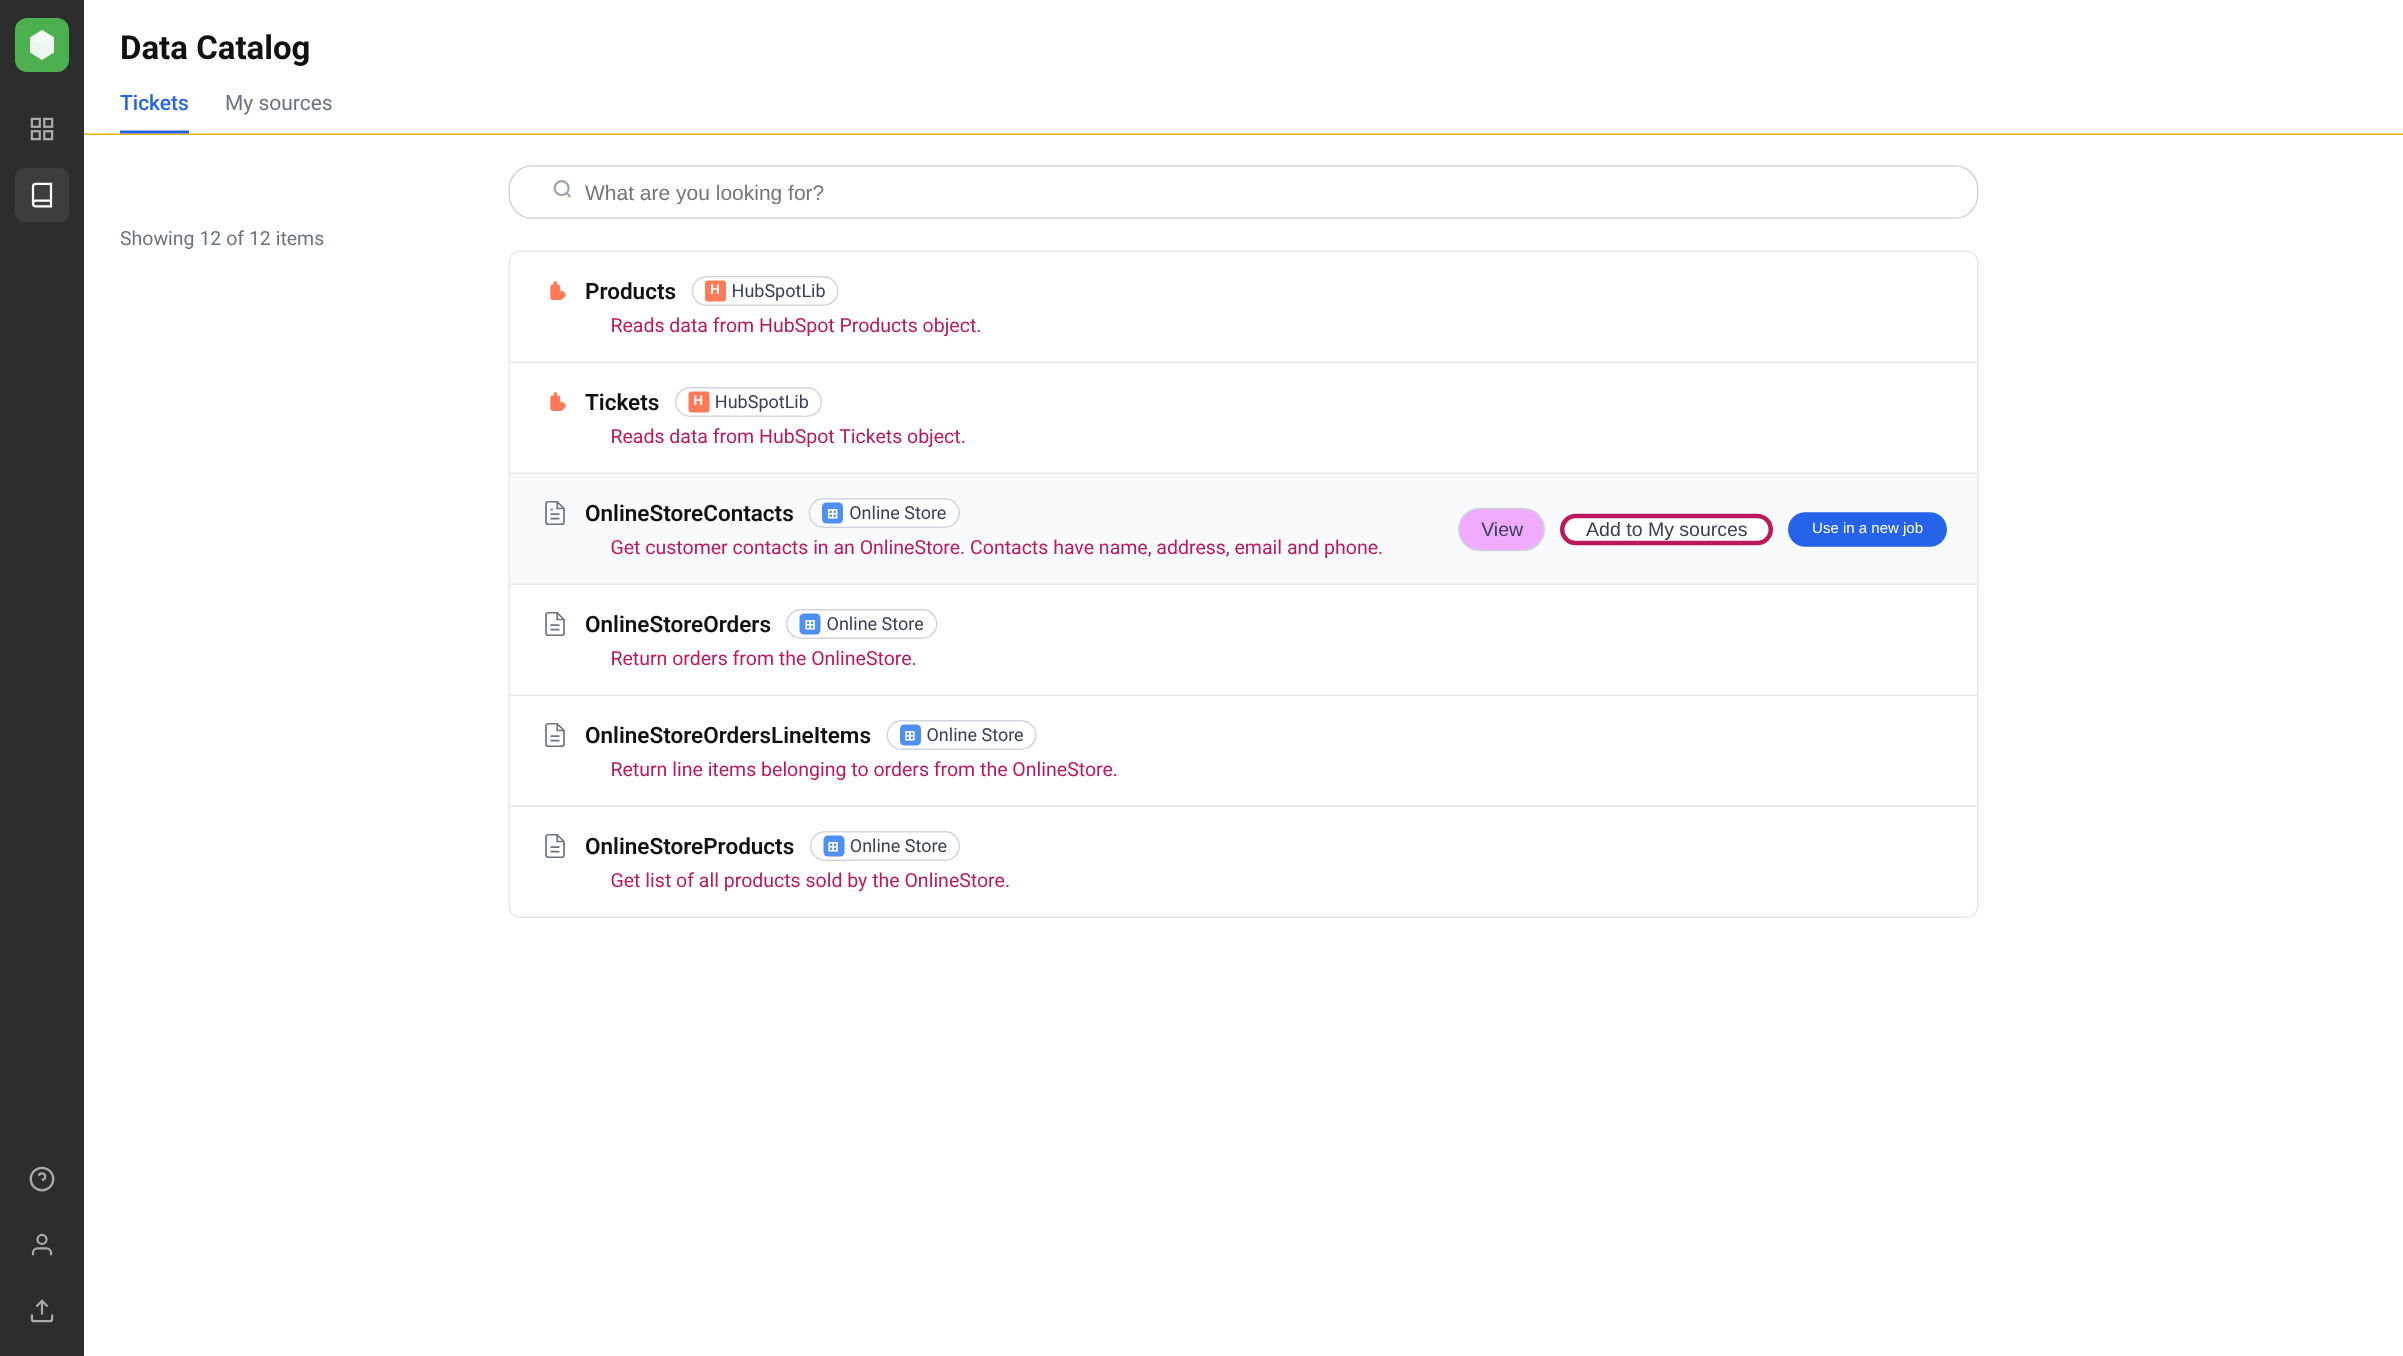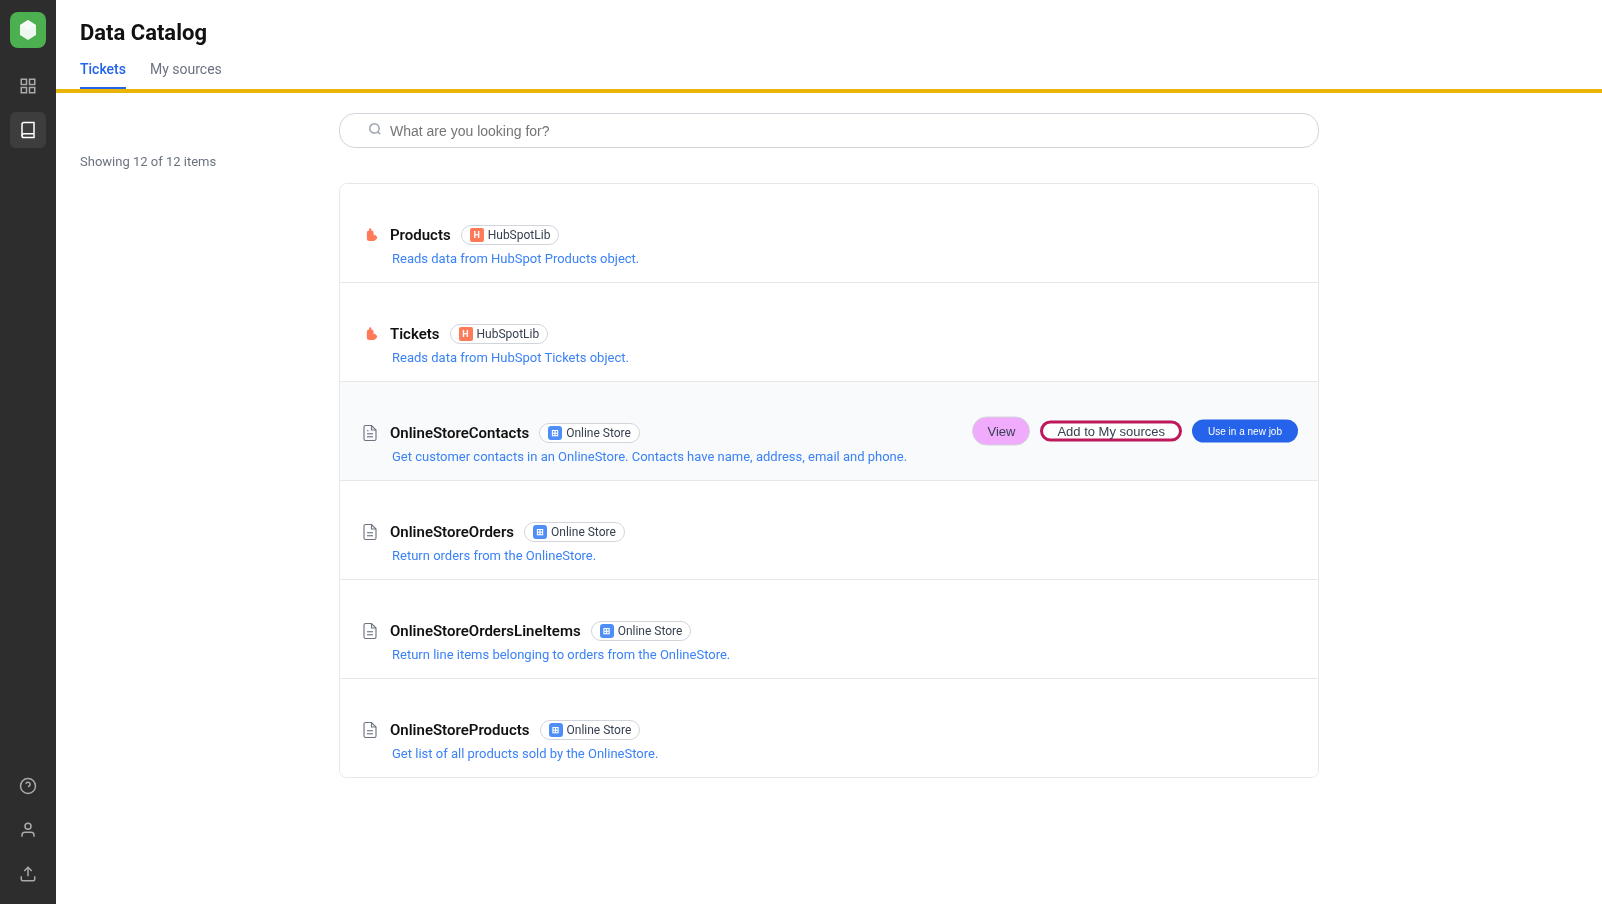--- a/index.html
+++ b/index.html
@@ -42,21 +42,21 @@
     .main {
       flex: 1;
       display: flex;
       flex-direction: column;
       overflow: hidden;
     }
 
     
     .header {
       padding: 20px 24px 0 24px;
-      border-bottom: 4px solid #eab308;
+      border-bottom: 1px solid #eab308;
     }
     .page-title {
       font-size: 22px;
       font-weight: 700;
       color: #111;
       margin-bottom: 16px;
     }
     .tabs {
       display: flex;
       gap: 24px;
@@ -105,21 +105,21 @@
     .search-icon-wrap {
       color: #9ca3af;
       margin-right: 8px;
       font-size: 14px;
     }
 
     
     .showing-text {
       font-size: 13px;
       color: #6b7280;
-      margin-bottom: 14px;
+      margin-bottom: 0;
     }
 
     
     .catalog-list {
       max-width: 980px;
       margin: 0 auto;
       border: 1px solid #e5e7eb;
       border-radius: 8px;
       overflow: hidden;
     }
@@ -129,21 +129,20 @@
       background: #fff;
       position: relative;
     }
     .catalog-item:last-child { border-bottom: none; }
     .catalog-item.highlighted { background: #f9fafb; }
     .item-header {
       display: flex;
       align-items: center;
       gap: 10px;
       margin-bottom: 6px;
-      margin-top: 25px;
     }
     .item-icon {
       width: 20px; height: 20px;
       display: flex; align-items: center; justify-content: center;
       flex-shrink: 0;
     }
     .item-name {
       font-size: 15px;
       font-weight: 600;
       color: #111;
@@ -170,22 +169,22 @@
       background: #ff7a59;
       color: white;
     }
     .online-store-badge-icon {
       background: #4f8ef7;
       color: white;
       border-radius: 3px;
     }
     .item-description {
       font-size: 13px;
-      color: #3b82f6;
-      margin-left: 32px;
+      color: #be185d;
+      margin-left: 47px;
     }
     .item-actions {
       display: flex;
       align-items: center;
       gap: 10px;
       position: absolute;
       right: 20px;
       top: 50%;
       transform: translateY(-50%);
     }

